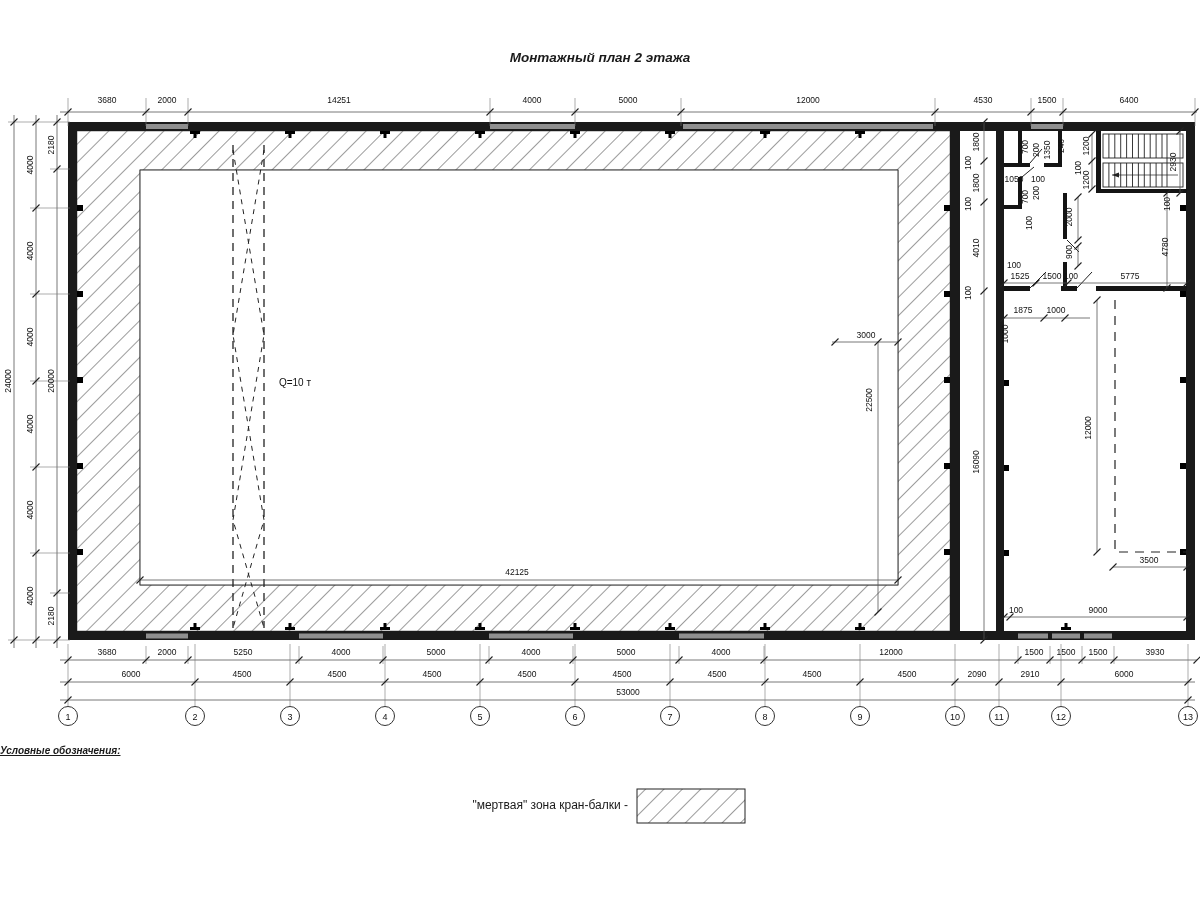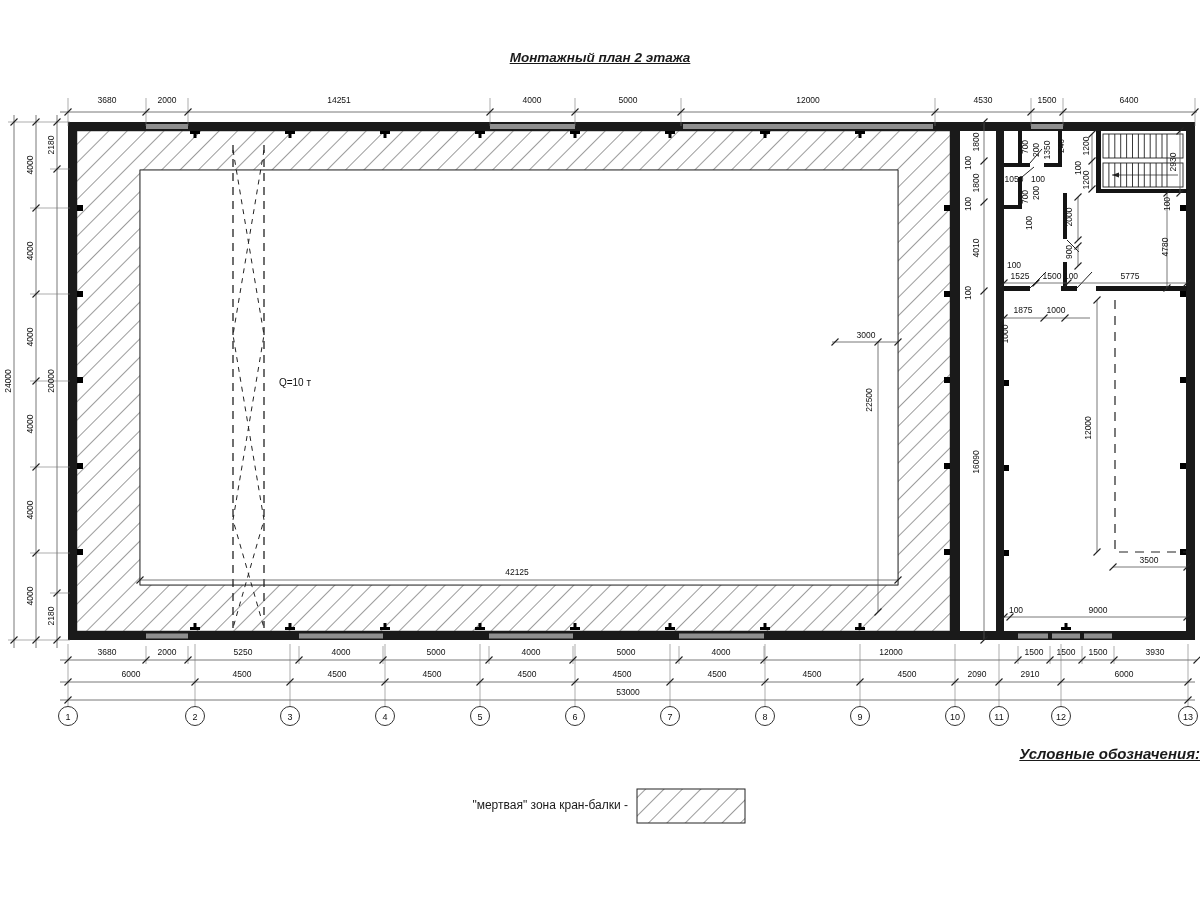--- a/index.html
+++ b/index.html
@@ -1,21 +1,21 @@
 <!DOCTYPE html>
 <html><head>
 <meta charset="utf-8">
 <style>
   html,body{margin:0;padding:0;background:#ffffff;}
   .page{position:relative;width:1200px;height:900px;background:#fff;overflow:hidden;
         font-family:"Liberation Sans",sans-serif;color:#1a1a1a;}
   .title{position:absolute;left:0;top:50px;width:100%;text-align:center;
-         font-size:13.5px;font-style:italic;font-weight:bold;text-decoration:underline;}
-  .legend-heading{position:absolute;left:0;top:745px;width:100%;text-align:right;
-         font-size:15px;font-style:italic;font-weight:bold;text-decoration:underline;}
+         font-size:13.5px;font-style:italic;font-weight:bold;}
+  .legend-heading{position:absolute;left:0;top:745px;width:100%;text-align:left;
+         font-size:10px;font-style:italic;font-weight:bold;text-decoration:underline;}
   .legend-item-label{position:absolute;right:572px;top:798px;font-size:12px;text-align:right;}
   svg{position:absolute;left:0;top:0;}
   text{font-family:"Liberation Sans",sans-serif;}
 </style>
 </head>
 <body>
 
 <div class="page">
 
   <div class="title">Монтажный план 2 этажа</div>

